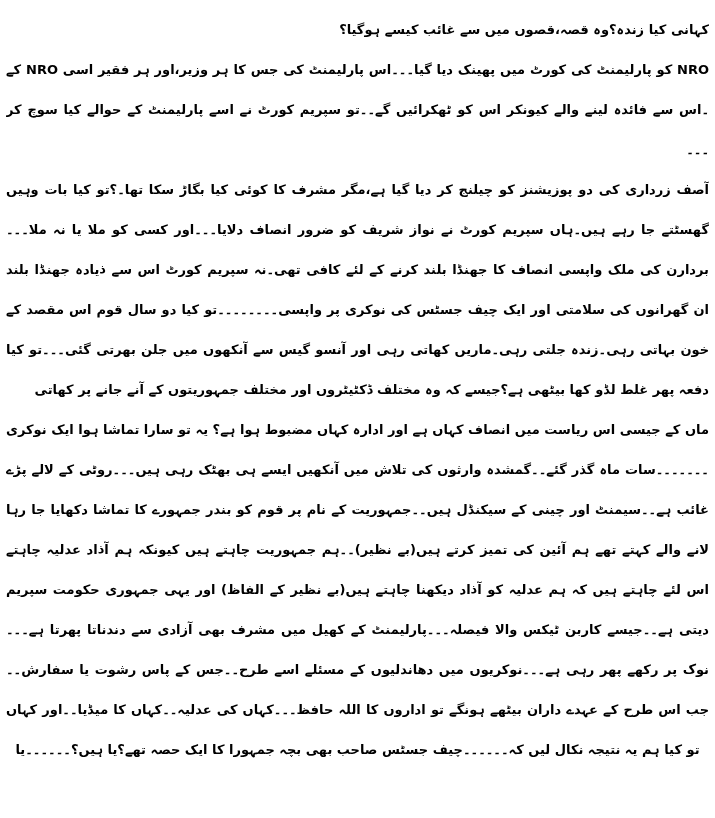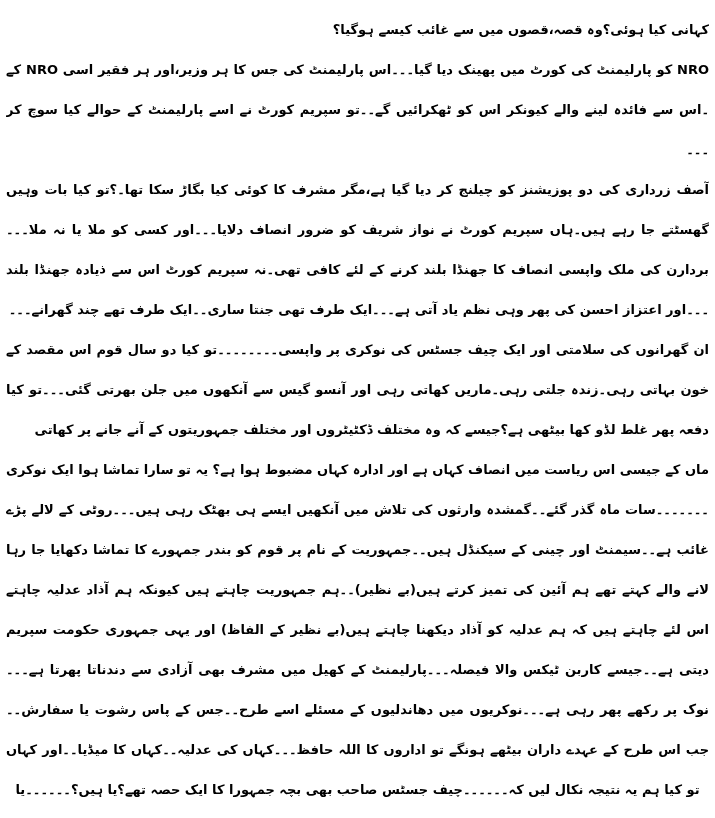--- a/index.html
+++ b/index.html
@@ -36,28 +36,27 @@
   }
   .line.center {
     text-align: center;
     text-align-last: center;
   }
 </style>
 </head>
 <body>
 
 <div class="page" dir="rtl">
-  <div class="line right">کہانی کیا ہوئی؟وہ قصہ،قصوں میں سے غائب کیسے ہوگیا؟</div>
+  <div class="line right">کہانی کیا زندہ؟وہ قصہ،قصوں میں سے غائب کیسے ہوگیا؟</div>
   <div class="line justify">NRO کو پارلیمنٹ کی کورٹ میں پھینک دیا گیا۔۔۔اس پارلیمنٹ کی جس کا ہر وزیر،اور ہر فقیر اسی NRO کے صدقے دندناتا پھرتا ہے</div>
   <div class="line justify">۔اس سے فائدہ لینے والے کیونکر اس کو ٹھکرائیں گے۔۔تو سپریم کورٹ نے اسے پارلیمنٹ کے حوالے کیا سوچ کر کیا؟یا بے سوچے سمجھے</div>
   <div class="line right">۔۔۔</div>
   <div class="line justify">آصف زرداری کی دو پوزیشنز کو چیلنج کر دیا گیا ہے،مگر مشرف کا کوئی کیا بگاڑ سکا تھا۔؟تو کیا بات وہیں کی وہیں کھڑی ہے۔۔اور ہم بلاوجہ ہی</div>
   <div class="line justify">گھسٹتے جا رہے ہیں۔ہاں سپریم کورٹ نے نواز شریف کو ضرور انصاف دلایا۔۔۔اور کسی کو ملا یا نہ ملا۔۔۔کوئی کام ہوا یا نہ ہوا۔۔۔مگر شریف</div>
   <div class="line justify">بردارن کی ملک واپسی انصاف کا جھنڈا بلند کرنے کے لئے کافی تھی۔نہ سپریم کورٹ اس سے ذیادہ جھنڈا بلند کرنا چاہتی ہے نہ اس سے کم</div>
-  <div class="line right">۔۔۔اور اعتزاز احسن کی پھر وہی نظم یاد آتی ہے۔۔۔ایک طرف تھی جنتا ساری۔۔ایک طرف تھے چند گھرانے۔۔۔</div>
   <div class="line justify">ان گھرانوں کی سلامتی اور ایک چیف جسٹس کی نوکری پر واپسی۔۔۔۔۔۔۔۔تو کیا دو سال قوم اس مقصد کے حصول کے لئے سڑکوں پر</div>
   <div class="line justify">خون بہاتی رہی۔زندہ جلتی رہی۔ماریں کھاتی رہی اور آنسو گیس سے آنکھوں میں جلن بھرتی گئی۔۔۔تو کیا یہ تھا سب؟تو کای یہ قوم ایک</div>
   <div class="line right">دفعہ پھر غلط لڈو کھا بیٹھی ہے؟جیسے کہ وہ مختلف ڈکٹیٹروں اور مختلف جمہوریتوں کے آنے جانے پر کھاتی رہی۔۔۔</div>
   <div class="line justify">ماں کے جیسی اس ریاست میں انصاف کہاں ہے اور ادارہ کہاں مضبوط ہوا ہے؟ یہ تو سارا تماشا ہوا ایک نوکری کی بحالی کا</div>
   <div class="line justify">۔۔۔۔۔۔۔سات ماہ گذر گئے۔۔گمشدہ وارثوں کی تلاش میں آنکھیں ایسے ہی بھٹک رہی ہیں۔۔۔روٹی کے لالے پڑے ہیں۔۔بجلی</div>
   <div class="line justify">غائب ہے۔۔سیمنٹ اور چینی کے سیکنڈل ہیں۔۔جمہوریت کے نام پر قوم کو بندر جمہورے کا تماشا دکھایا جا رہا ہے۔اور وہ جمہوریت جن کو</div>
   <div class="line justify">لانے والے کہتے تھے ہم آئین کی تمیز کرتے ہیں(بے نظیر)۔۔ہم جمہوریت چاہتے ہیں کیونکہ ہم آذاد عدلیہ چاہتے ہیں۔۔ہم ججز کی بحالی</div>
   <div class="line justify">اس لئے چاہتے ہیں کہ ہم عدلیہ کو آذاد دیکھنا چاہتے ہیں(بے نظیر کے الفاظ) اور یہی جمہوری حکومت سپریم کورٹ کے فیصلوں کو واپس کرا</div>
   <div class="line justify">دیتی ہے۔۔جیسے کاربن ٹیکس والا فیصلہ۔۔۔پارلیمنٹ کے کھیل میں مشرف بھی آزادی سے دندناتا پھرتا ہے۔۔۔فوج لوگوں کو بوٹوں کی</div>
   <div class="line justify">نوک پر رکھے پھر رہی ہے۔۔۔نوکریوں میں دھاندلیوں کے مسئلے اسے طرح۔۔جس کے پاس رشوت یا سفارش۔۔وہی قابل۔۔اور</div>

